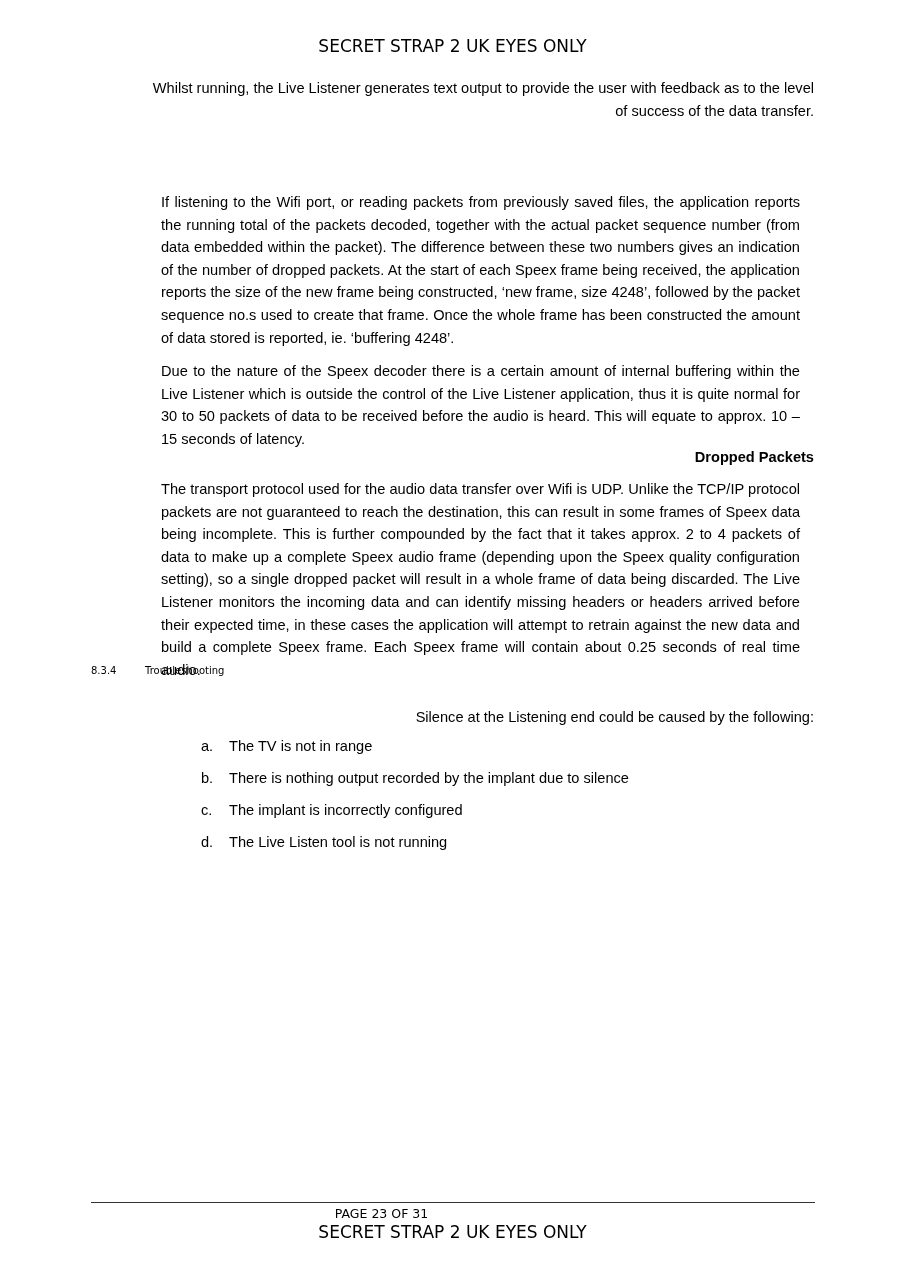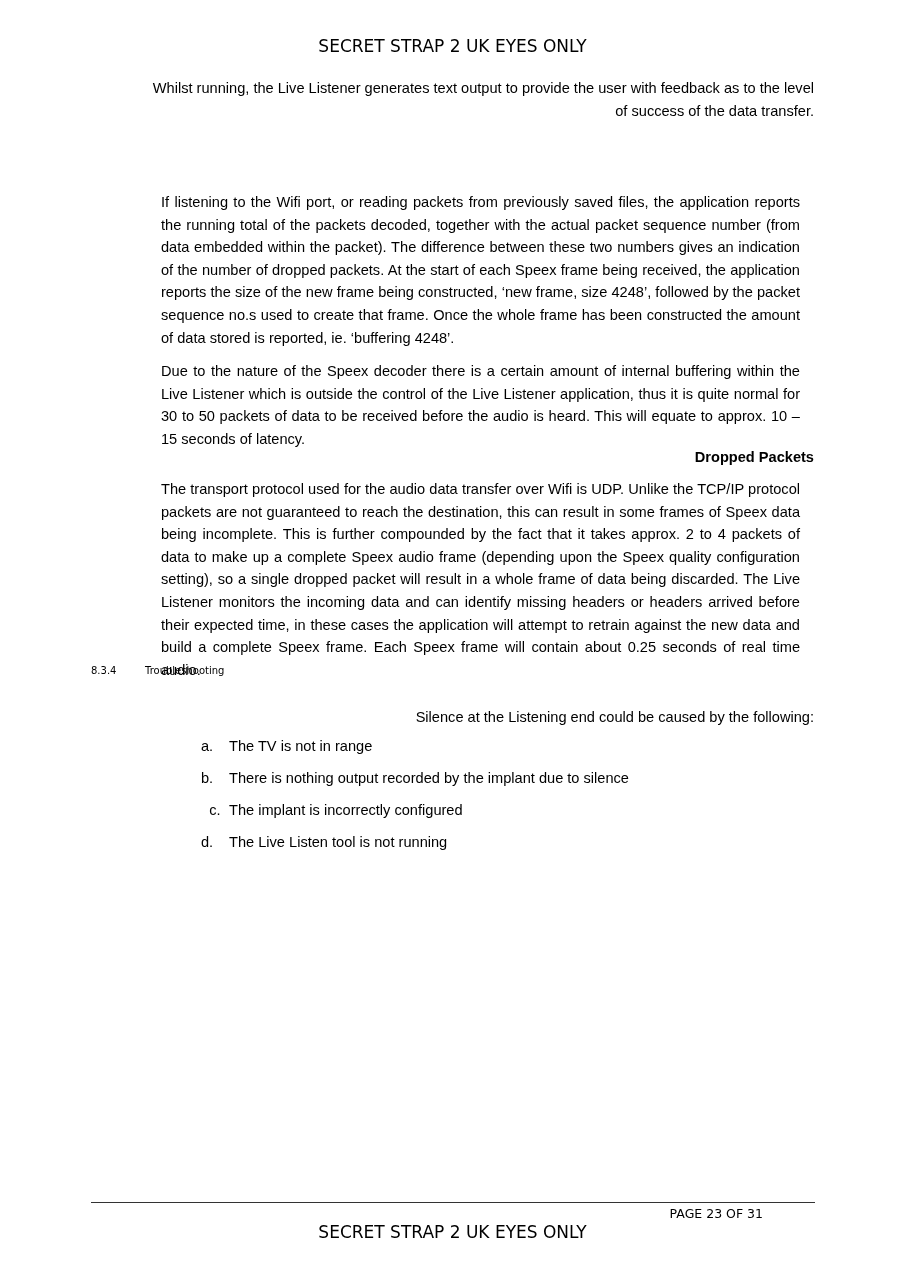--- a/index.html
+++ b/index.html
@@ -9,21 +9,21 @@
   .body { position:absolute; left:147px; width:667px; font-family:"Liberation Sans", sans-serif;
           font-size:14.6px; line-height:22.6px; }
   .p { margin:14px; text-align:justify; }
   .pl { margin:0; text-align:right; }
   .bold { font-weight:bold; }
   .sec { position:absolute; left:91px; top:665px; font-family:"DejaVu Sans", sans-serif; font-size:10px; }
   .sec .num { display:inline-block; width:54px; }
   .li { position:absolute; left:201px; font-family:"Liberation Sans", sans-serif; font-size:14.6px; }
   .li .m { display:inline-block; width:28px; }
   .rule { position:absolute; left:91px; top:1202px; width:724px; height:0; border-top:1.5px solid #333; }
-  .pg { position:absolute; top:1206px; left:0; width:763px; text-align:right; font-family:"DejaVu Sans", sans-serif; font-size:12.5px; }
+  .pg { position:absolute; top:1206px; left:0; width:763px; text-align:center; font-family:"DejaVu Sans", sans-serif; font-size:12.5px; }
   .ftr { position:absolute; top:1222px; left:0; width:905px; text-align:center; font-family:"DejaVu Sans", sans-serif; font-size:17px; }
 </style>
 </head>
 <body>
 
 <div class="hdr">SECRET STRAP 2 UK EYES ONLY</div>
 
 <div class="body" style="top:77px;">
   <p class="pl">Whilst running, the Live Listener generates text output to provide the user with feedback as to the level of success of the data transfer.</p>
 </div>
@@ -51,21 +51,21 @@
 <div class="body" style="top:706px;">
   <p class="pl">Silence at the Listening end could be caused by the following:</p>
 </div>
 
 <div class="li" style="top:738px;">
   <span class="m">a.</span><span>The TV is not in range</span>
 </div>
 <div class="li" style="top:770px;">
   <span class="m">b.</span><span>There is nothing output recorded by the implant due to silence</span>
 </div>
-<div class="li" style="top:802px;text-align:center;">
+<div class="li" style="top:802px;">
   <span class="m">c.</span><span>The implant is incorrectly configured</span>
 </div>
 <div class="li" style="top:834px;">
   <span class="m">d.</span><span>The Live Listen tool is not running</span>
 </div>
 
 <div class="rule"></div>
 <div class="pg">PAGE 23 OF 31</div>
 <div class="ftr">SECRET STRAP 2 UK EYES ONLY</div>
 

